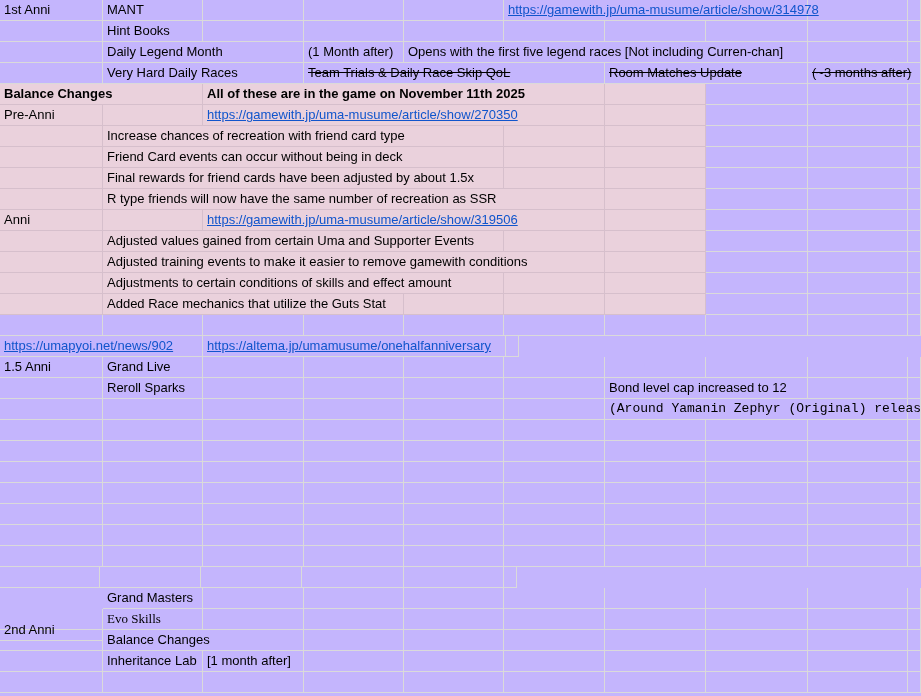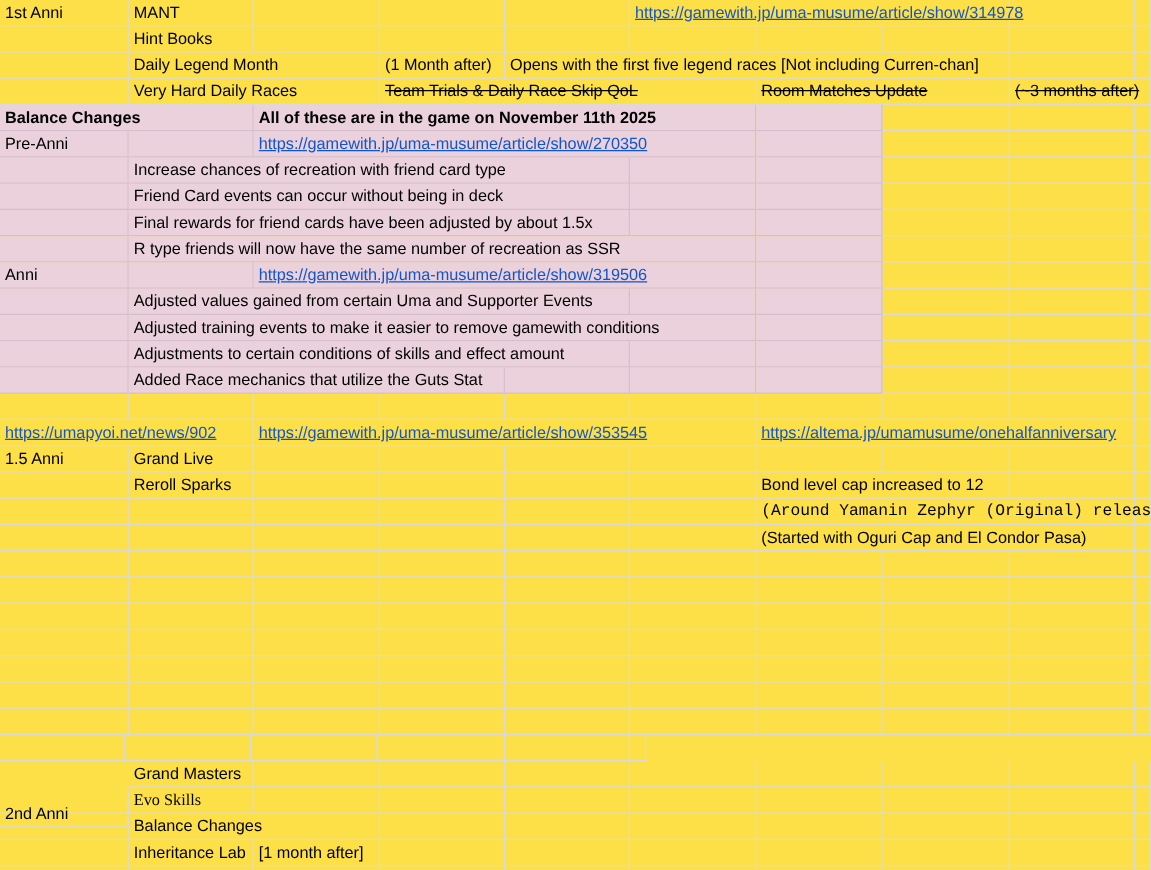--- a/index.html
+++ b/index.html
@@ -7,21 +7,21 @@
     --grid-pink:#d6bfcc;
     --pink:#ead1dc;
     --link:#1155cc;
     --text:#000000;
   }
   html,body{margin:0;padding:0;background:#fff;}
   .sheet{
     position:relative;
     width:921px;height:696px;
     overflow:hidden;
-    background:#fde047;
+    background:#c4b5fd;
     font-family:"Liberation Sans", sans-serif;
     font-size:13px;
     color:var(--text);
     cursor:default;
   }
   .row{display:flex;height:21px;}
   .cell{
     box-sizing:border-box;
     flex:none;
     height:21px;
@@ -187,21 +187,20 @@
       <div class="cell" style="width: 100px;"></div>
       <div class="cell" style="width: 100px;"></div>
       <div class="cell" style="width: 101px;"></div>
       <div class="cell" style="width: 101px;"></div>
       <div class="cell" style="width: 102px;"></div>
       <div class="cell" style="width: 100px;"></div>
       <div class="cell" style="width: 13px;"></div>
     </div>
     <div class="row">
       <div class="cell t-link" style="width: 203px;"><span>https://umapyoi.net/news/902</span></div>
-      <div class="cell t-link" style="width: 402px;"><span>https://gamewith.jp/uma-musume/article/show/353545</span></div>
       <div class="cell t-link" style="width: 303px;"><span>https://altema.jp/umamusume/onehalfanniversary</span></div>
       <div class="cell" style="width: 13px;"></div>
     </div>
     <div class="row">
       <div class="cell" style="width: 103px;"><span>1.5 Anni</span></div>
       <div class="cell" style="width: 100px;"><span>Grand Live</span></div>
       <div class="cell" style="width: 101px;"></div>
       <div class="cell" style="width: 100px;"></div>
       <div class="cell" style="width: 100px;"></div>
       <div class="cell" style="width: 101px;"></div>
@@ -222,30 +221,20 @@
       <div class="cell" style="width: 13px;"></div>
     </div>
     <div class="row">
       <div class="cell" style="width: 103px;"></div>
       <div class="cell" style="width: 100px;"></div>
       <div class="cell" style="width: 101px;"></div>
       <div class="cell" style="width: 100px;"></div>
       <div class="cell" style="width: 100px;"></div>
       <div class="cell" style="width: 101px;"></div>
       <div class="cell" style="width: 303px; font-family: Liberation Mono, monospace;"><span>(Around Yamanin Zephyr (Original) release)</span></div>
-      <div class="cell" style="width: 13px;"></div>
-    </div>
-    <div class="row">
-      <div class="cell" style="width: 103px;"></div>
-      <div class="cell" style="width: 100px;"></div>
-      <div class="cell" style="width: 101px;"></div>
-      <div class="cell" style="width: 100px;"></div>
-      <div class="cell" style="width: 100px;"></div>
-      <div class="cell" style="width: 101px;"></div>
-      <div class="cell" style="width: 303px;"><span>(Started with Oguri Cap and El Condor Pasa)</span></div>
       <div class="cell" style="width: 13px;"></div>
     </div>
     <div class="row">
       <div class="cell" style="width: 103px;"></div>
       <div class="cell" style="width: 100px;"></div>
       <div class="cell" style="width: 101px;"></div>
       <div class="cell" style="width: 100px;"></div>
       <div class="cell" style="width: 100px;"></div>
       <div class="cell" style="width: 101px;"></div>
       <div class="cell" style="width: 101px;"></div>

